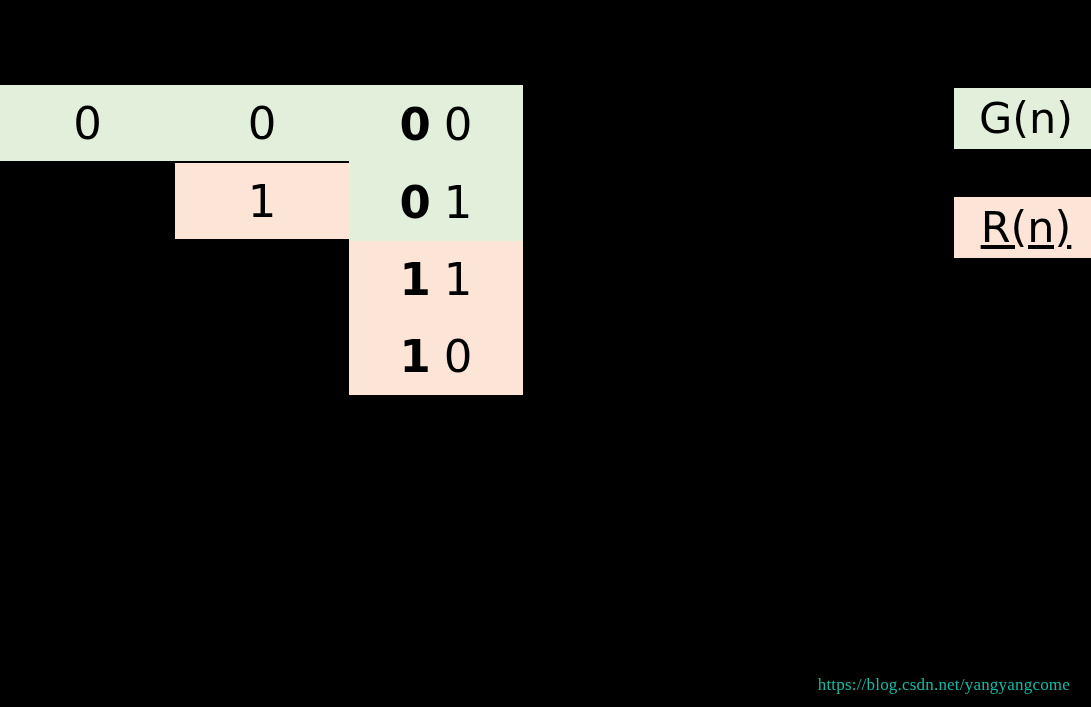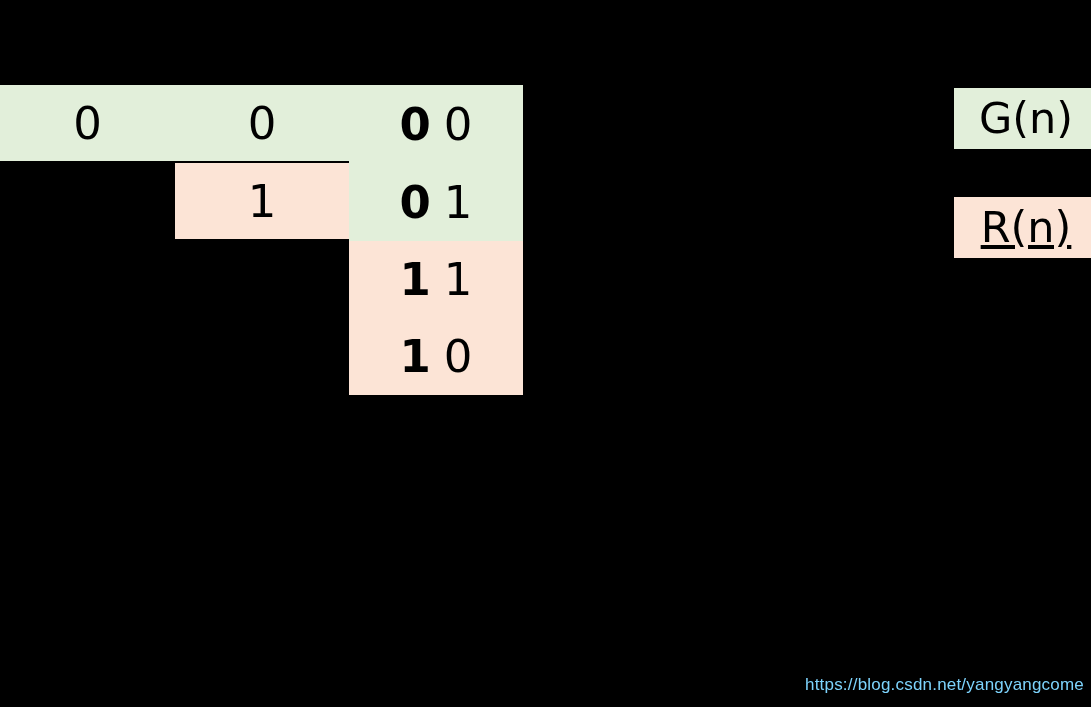--- a/index.html
+++ b/index.html
@@ -64,25 +64,25 @@
     line-height: 1;
     color: #000000;
     margin-left: 12px;
   }
   #legend-g { top: 88px; }
   #legend-r { top: 197px; text-decoration: underline; }
 
   
   #watermark {
     position: absolute;
-    right: 7px;
+    right: 21px;
     top: 675px;
-    font-family: Liberation Sans, sans-serif;
+    font-family: Liberation Serif, serif;
     font-size: 17px;
-    color: #7dd3fc;
+    color: #14b8a6;
     letter-spacing: 0.2px;
   }
 </style>
 </head>
 <body>
 
 <div id="canvas">
 
   <div class="cell green" id="cell-g0">
     <span class="digit">0</span>

